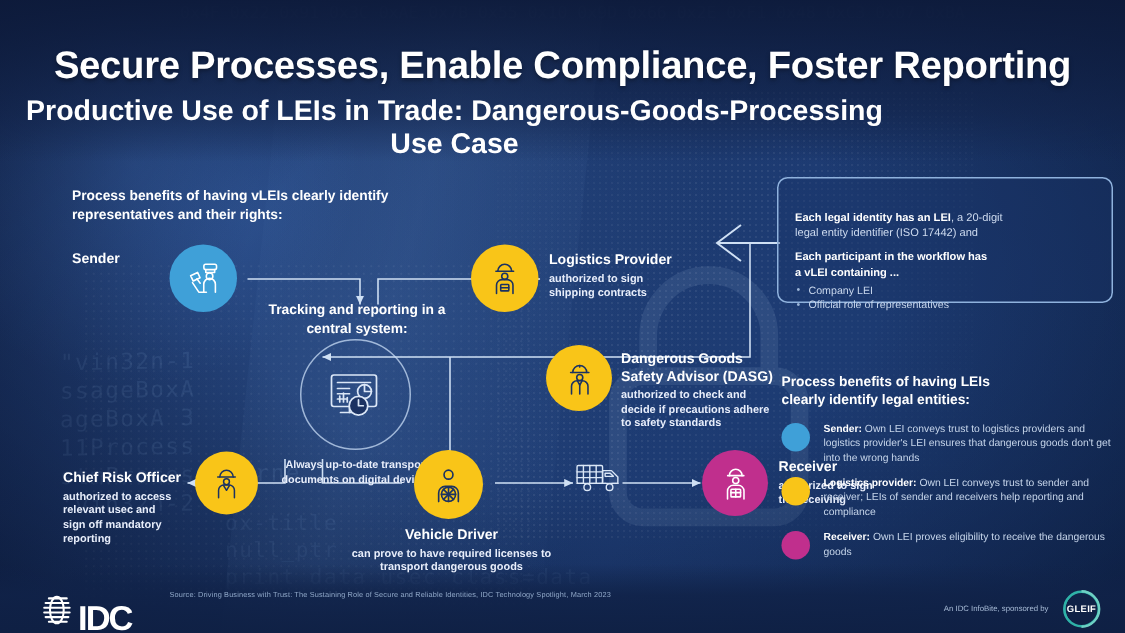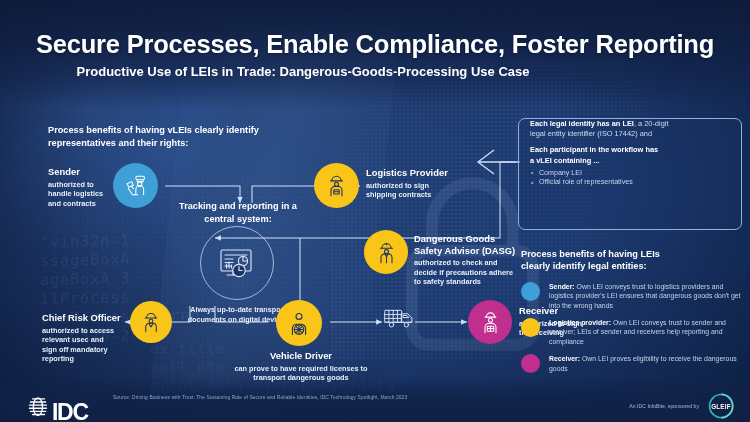--- a/index.html
+++ b/index.html
@@ -79,21 +79,21 @@
   }
 
   
   .title{
     position:absolute; left:0; top:30px; width:750px; text-align:center;
     font-size:25.5px; font-weight:bold; letter-spacing:-0.2px; color:#ffffff;
     text-shadow:0 1px 3px rgba(0,0,0,.35);
   }
   .subtitle{
     position:absolute; left:0; top:64px; width:606px; text-align:center;
-    font-size:13px; font-weight:bold; color:#ffffff;
+    font-size:19px; font-weight:bold; color:#ffffff;
   }
 
   
   .sec-head{ font-size:9.2px; font-weight:bold; line-height:12.6px; color:#ffffff; }
   .node-title{ font-size:9.4px; font-weight:bold; color:#ffffff; line-height:11.5px; }
   .node-sub{ font-size:7.3px; font-weight:bold; color:#e8eefb; line-height:9.6px; margin-top:2px; }
 
   
   .circle{ position:absolute; border-radius:50%; display:flex; align-items:center; justify-content:center; }
   .c-blue{ background:#3fa0d8; }
@@ -101,23 +101,23 @@
   .c-pink{ background:#c02f8d; }
   .c-outline{ border:1.2px solid rgba(200,220,245,0.75); }
 
   svg.ico{ display:block; }
 
   
   .conn{ position:absolute; inset:0; pointer-events:none; }
 
   
   .callout{
-    position:absolute; left:518px; top:118px; width:224px; height:112px;
+    position:absolute; left:518px; top:118px; width:224px; height:84px;
     border:1.1px solid #8fb2dd; border-radius:7px;
-    padding:0 10px 6px 11px;
+    padding:21px 10px 6px 11px;
     background:rgba(26,52,102,0.35);
   }
   .callout p{ font-size:7.4px; line-height:10.2px; color:#cfdcf0; }
   .callout p b{ color:#ffffff; font-weight:bold; }
   .callout .gap{ height:6px; }
   .callout ul{ list-style:none; margin-top:3px; }
   .callout li{ font-size:7.1px; line-height:9.6px; color:#c7d6ec; padding-left:9px; position:relative; }
   .callout li:before{ content:"•"; position:absolute; left:1px; top:-0.5px; color:#9db6d8; font-size:7px; }
 
   
@@ -209,25 +209,20 @@
     <path d="M478,162 H520" fill="none" stroke="#cfe0f4" stroke-width="1.3"></path>
   </svg>
 
   <div style="position:absolute;left:48px;top:124px;width:250px;" class="sec-head">
     <div>Process benefits of having vLEIs clearly identify</div>
     <div>representatives and their rights:</div>
   </div>
 
   <div style="position:absolute;left:48px;top:166px;width:70px;text-align:left;">
     <div class="node-title">Sender</div>
-    <div class="node-sub">
-      <div>authorized to</div>
-      <div>handle logistics</div>
-      <div>and contracts</div>
-    </div>
   </div>
   <div class="circle c-blue" style="left:113px;top:163px;width:45px;height:45px;">
     <svg class="ico" width="27" height="27" viewBox="0 0 32 32" fill="none" stroke="#ffffff" stroke-width="1.25" stroke-linecap="round" stroke-linejoin="round">
       <rect x="16.5" y="5" width="10" height="4.2" rx="1.4"></rect>
       <path d="M18 9.2 v2.2 h7 v-2.2"></path>
       <circle cx="21" cy="14.5" r="2.6"></circle>
       <path d="M16.4 27 v-6.3 a4.6 4.6 0 0 1 4.6-4.6 a4.6 4.6 0 0 1 4.6 4.6 V27"></path>
       <path d="M6 14 l5.5 -2.6 l2 4.2 l-5.4 2.6 z"></path>
       <path d="M7.5 19.5 l5 7.5 h6"></path>
       <path d="M11 16.5 l2.6 3.4"></path>

